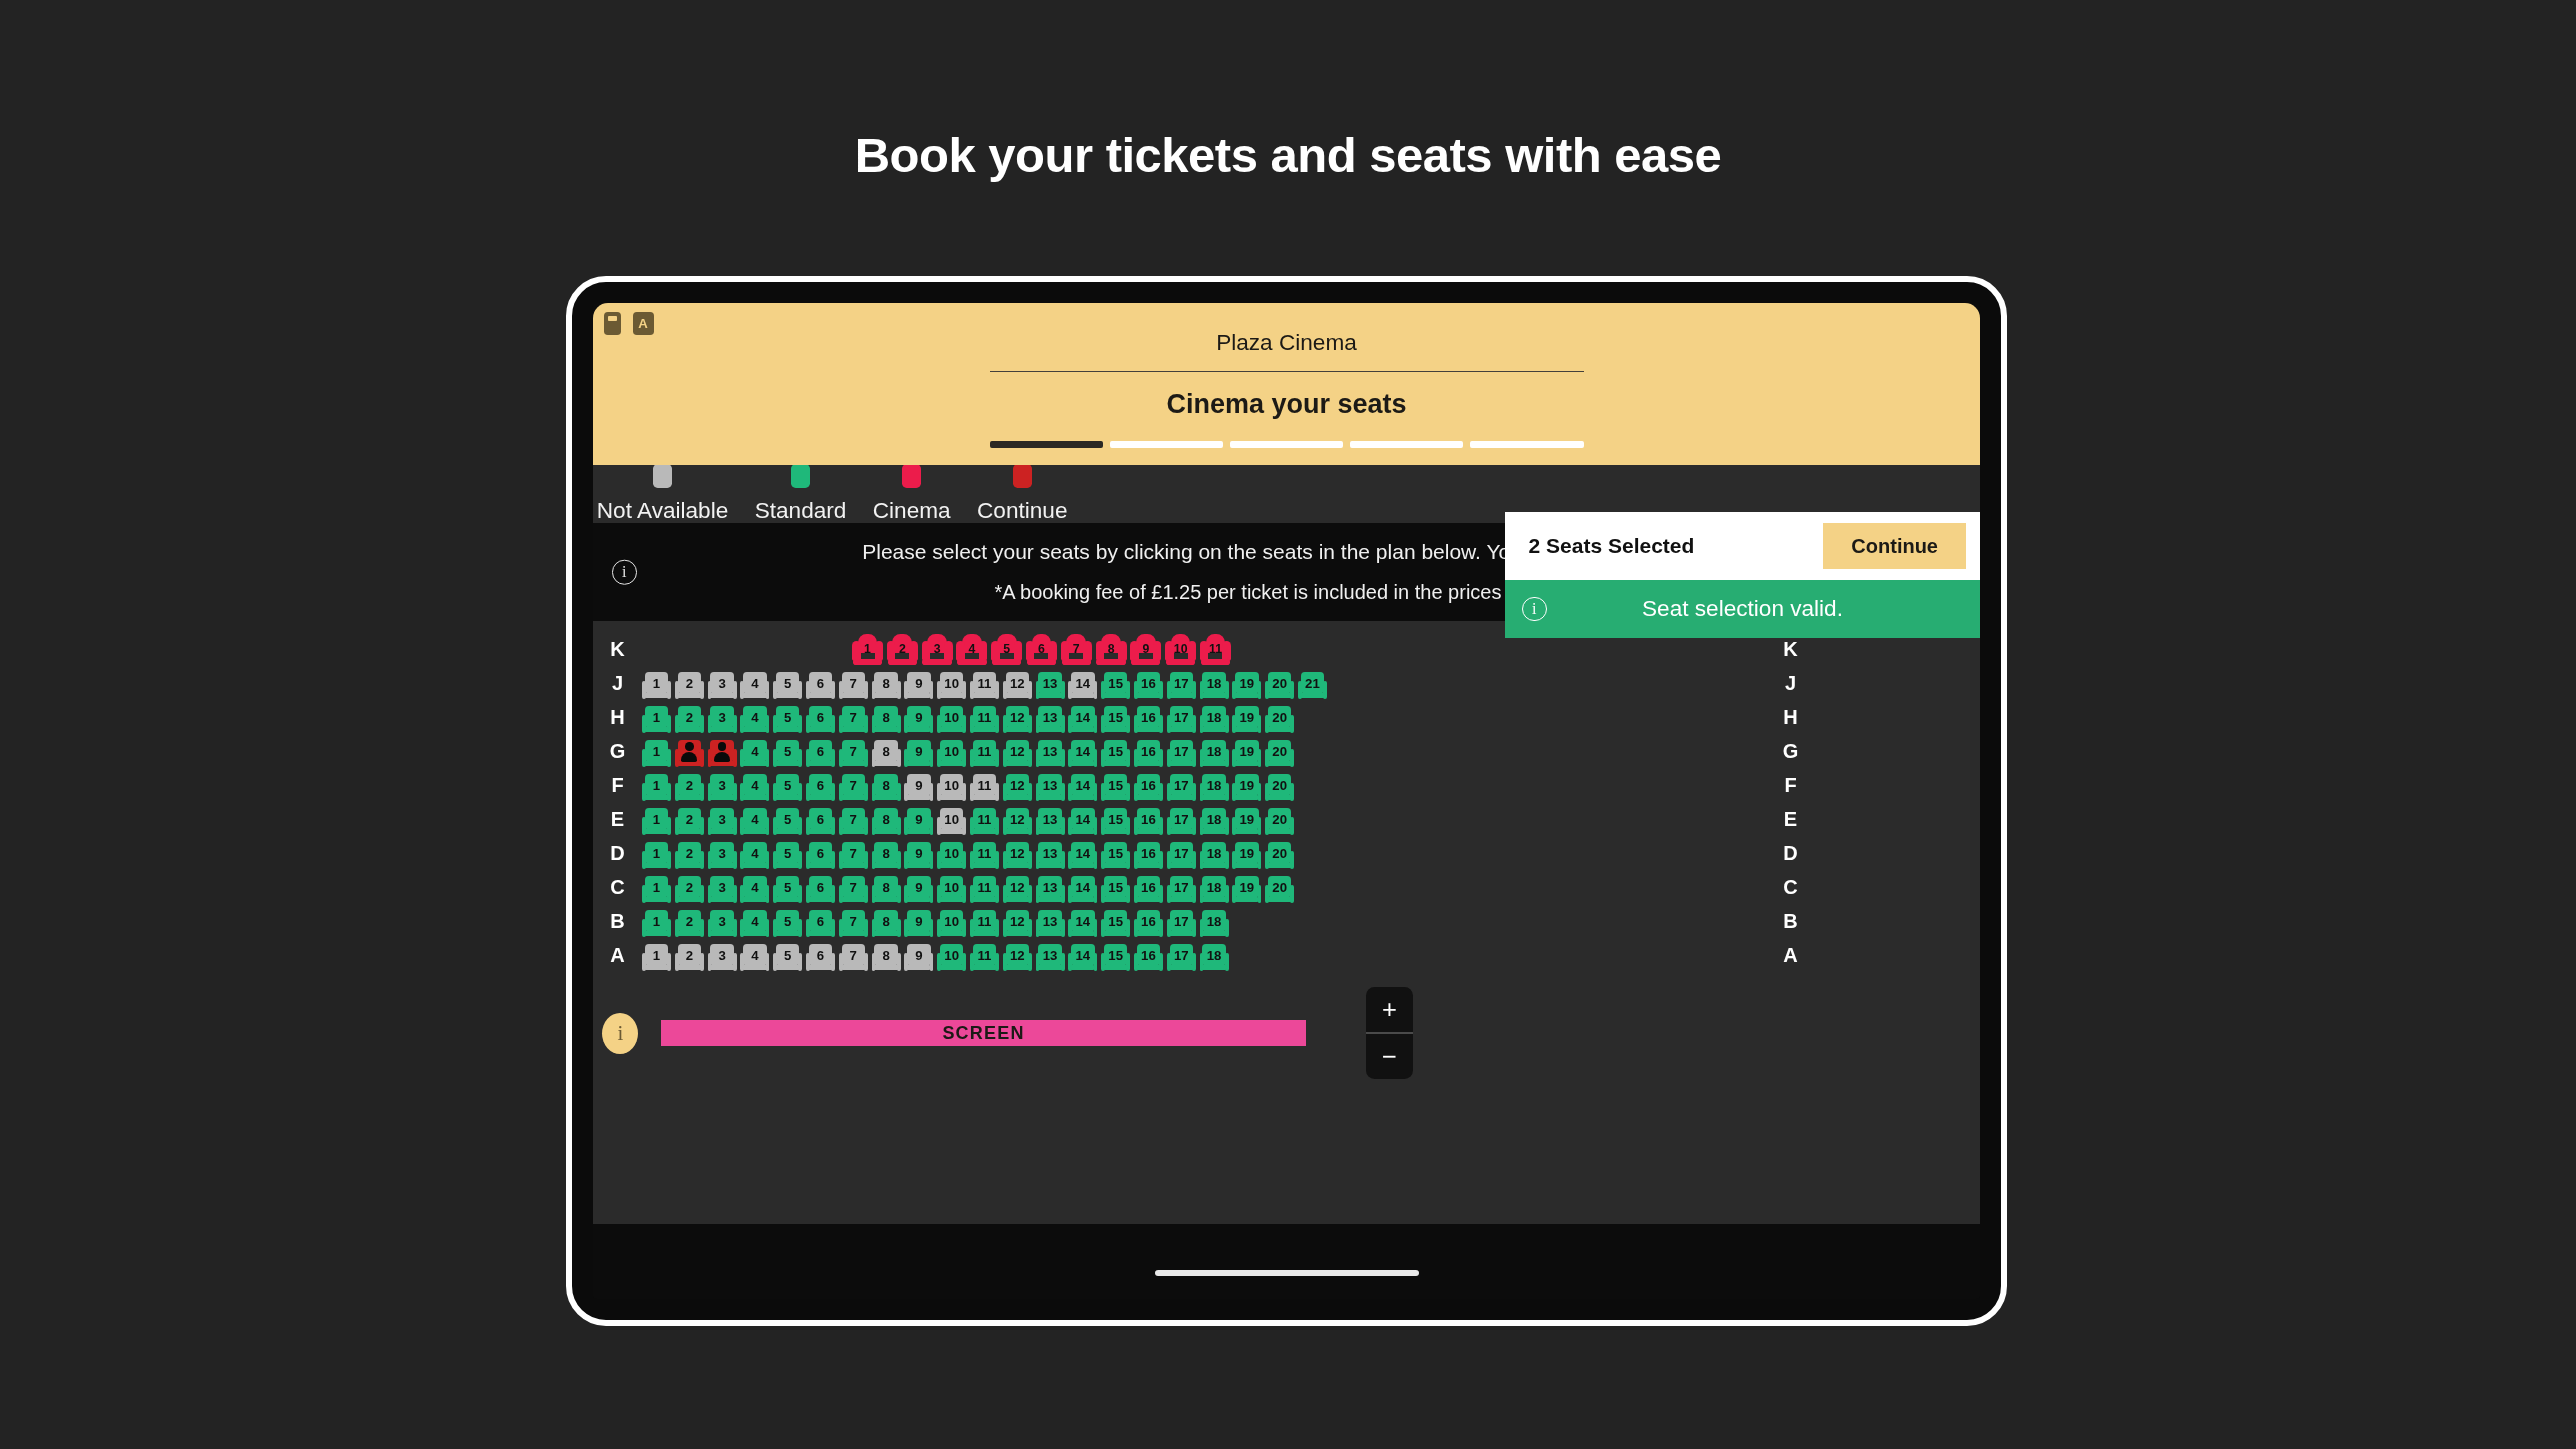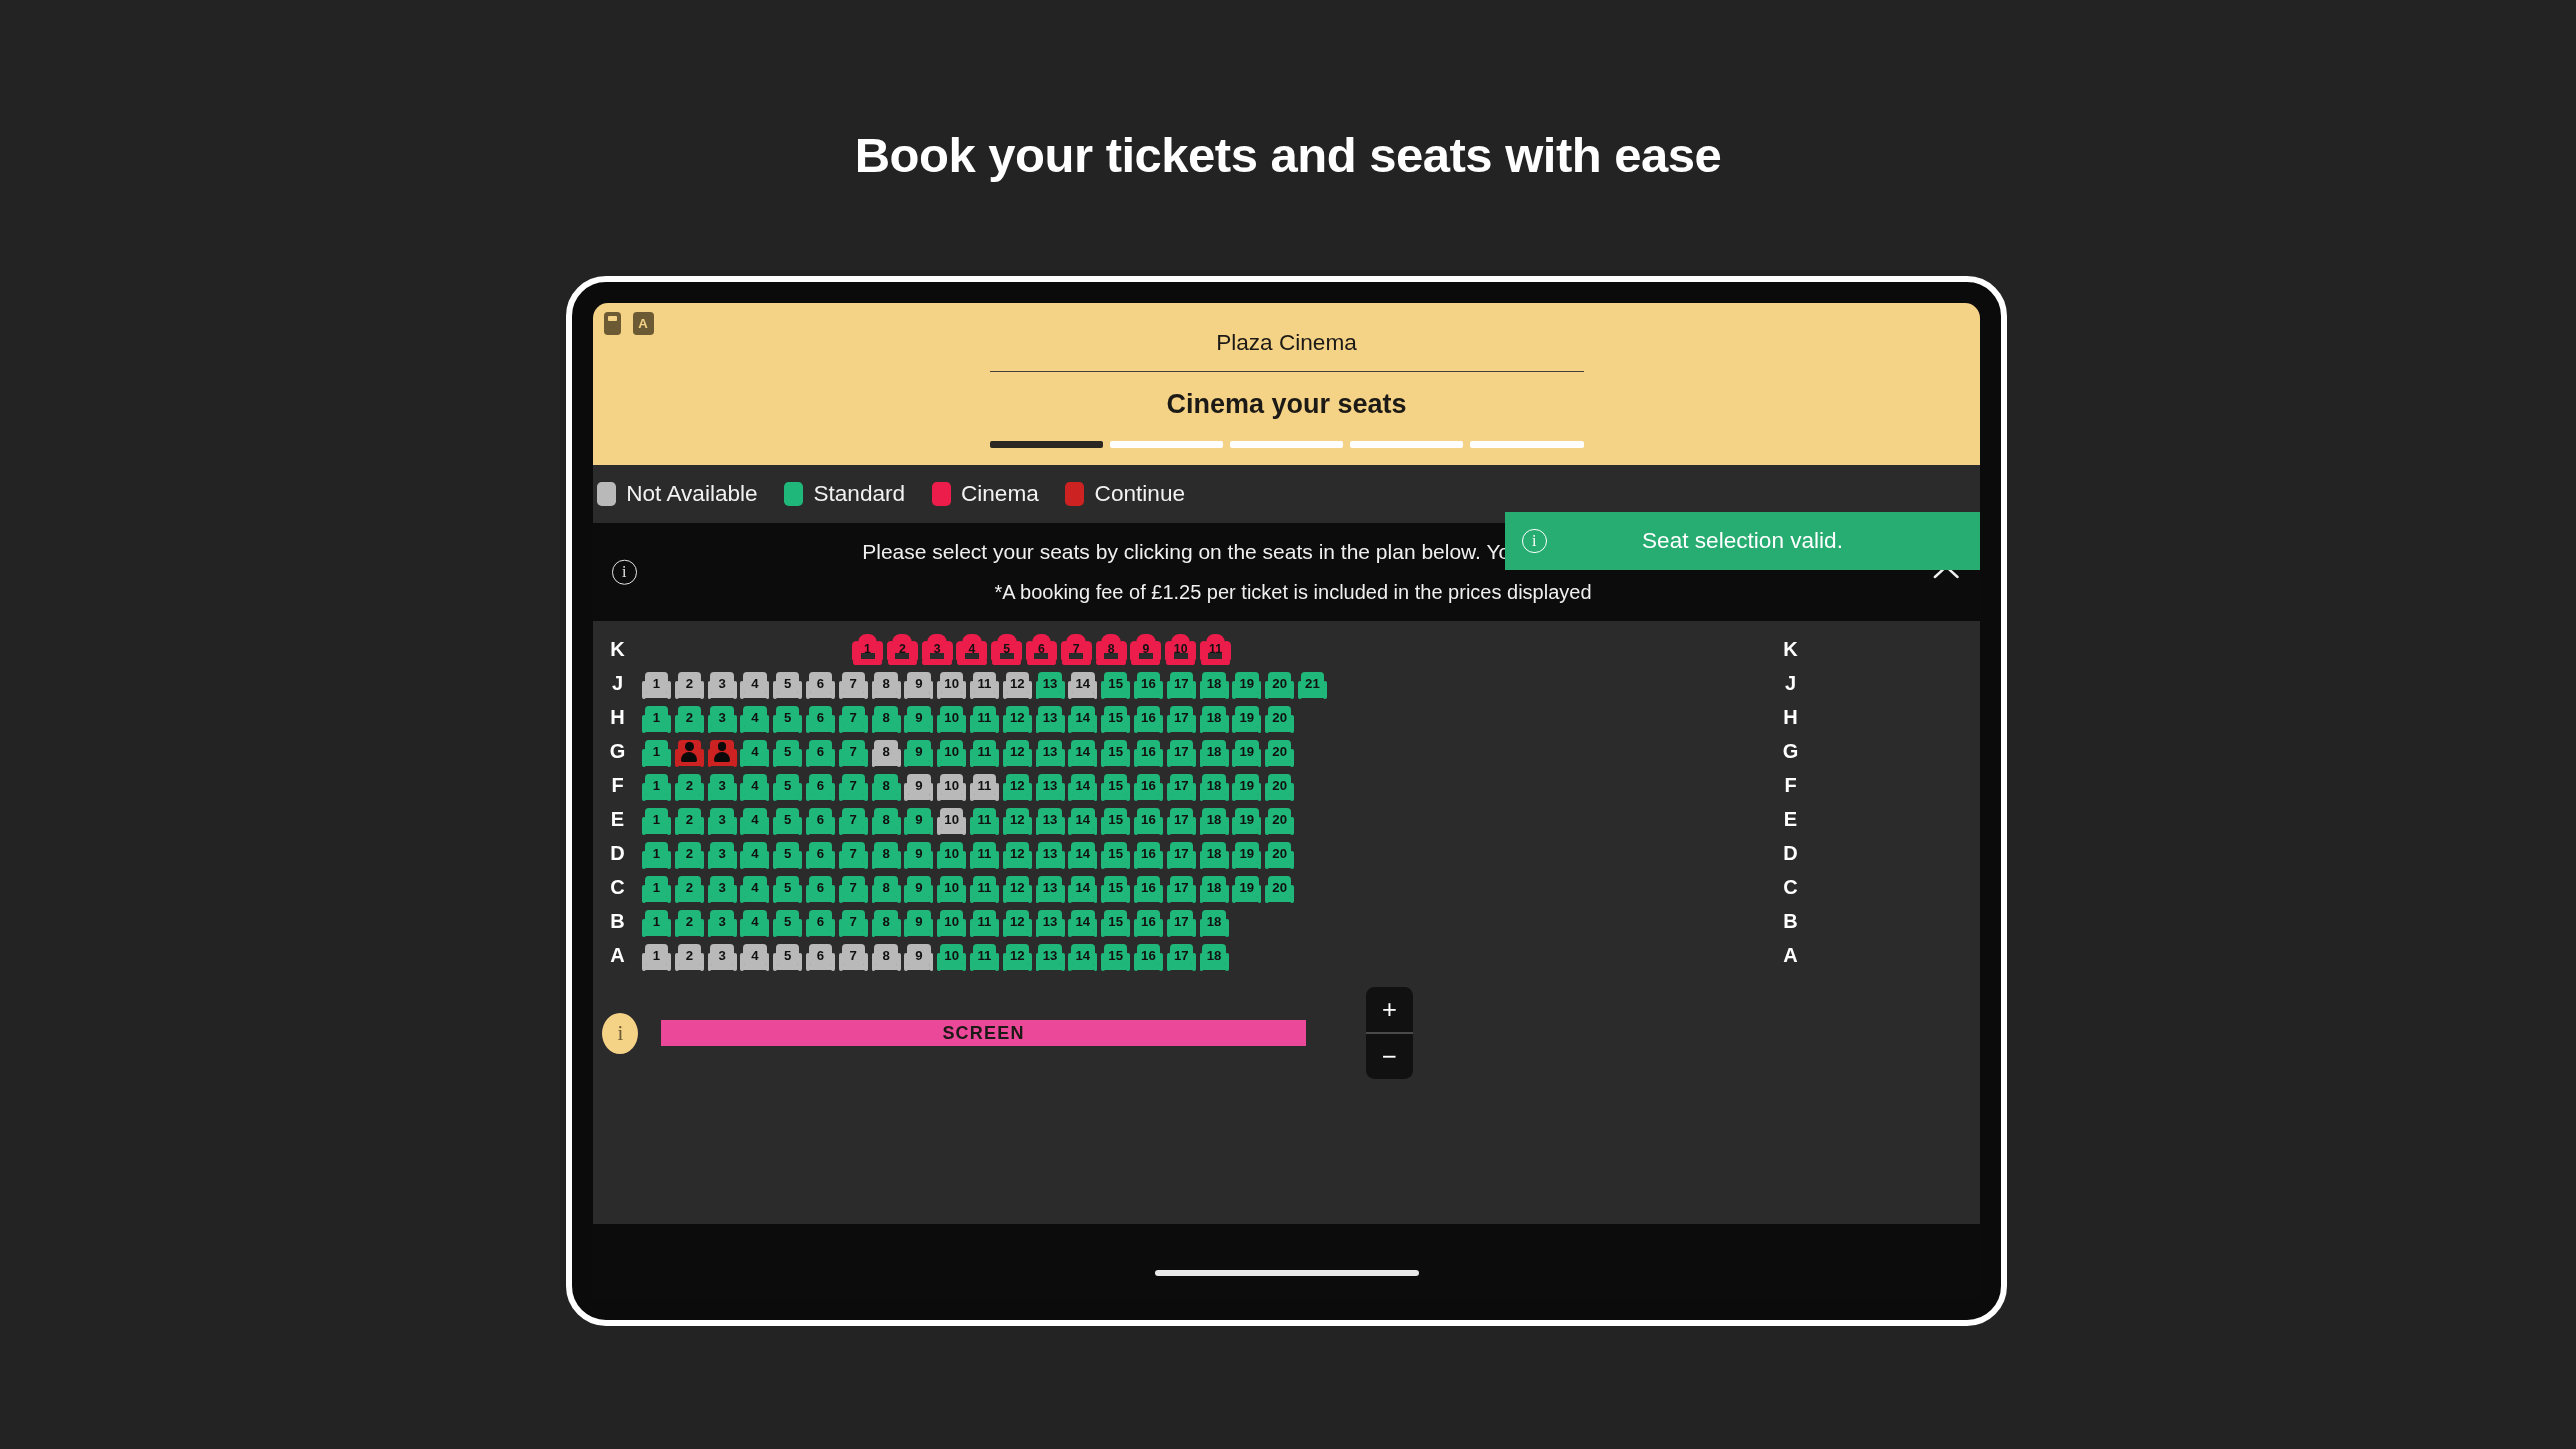--- a/index.html
+++ b/index.html
@@ -110,20 +110,21 @@
     display: flex; align-items: center;
     padding-left: 3.8px;
     gap: 0;
   }
   .legend-item {
     display: flex; align-items: center;
     gap: 10.4px;
     margin-right: 26.4px;
     color: #f2f2f2;
     font-size: 22.6px;
+    flex-direction: column;
   }
   .legend-swatch {
     width: 19px; height: 23.6px;
     border-radius: 4.7px;
     flex: none;
   }
 
   
   .notice-bar {
     position: relative;
@@ -1815,20 +1816,24 @@
         <div class="screen-bar">SCREEN</div>
         <div class="zoom-controls">
           <div class="zoom-btn">+</div>
           <div class="zoom-divider"></div>
           <div class="zoom-btn">−</div>
         </div>
       </div>
     </div>
 
     <div class="side-panel">
+      <div class="panel-top">
+        <div class="panel-count">2 Seats Selected</div>
+        <button class="continue-btn">Continue</button>
+      </div>
       <div class="panel-status">
         <div class="panel-status-icon">i</div>
         <div class="panel-status-text">Seat selection valid.</div>
       </div>
     </div>
 
     <div class="home-indicator"></div>
   </div>
 </div>
 

